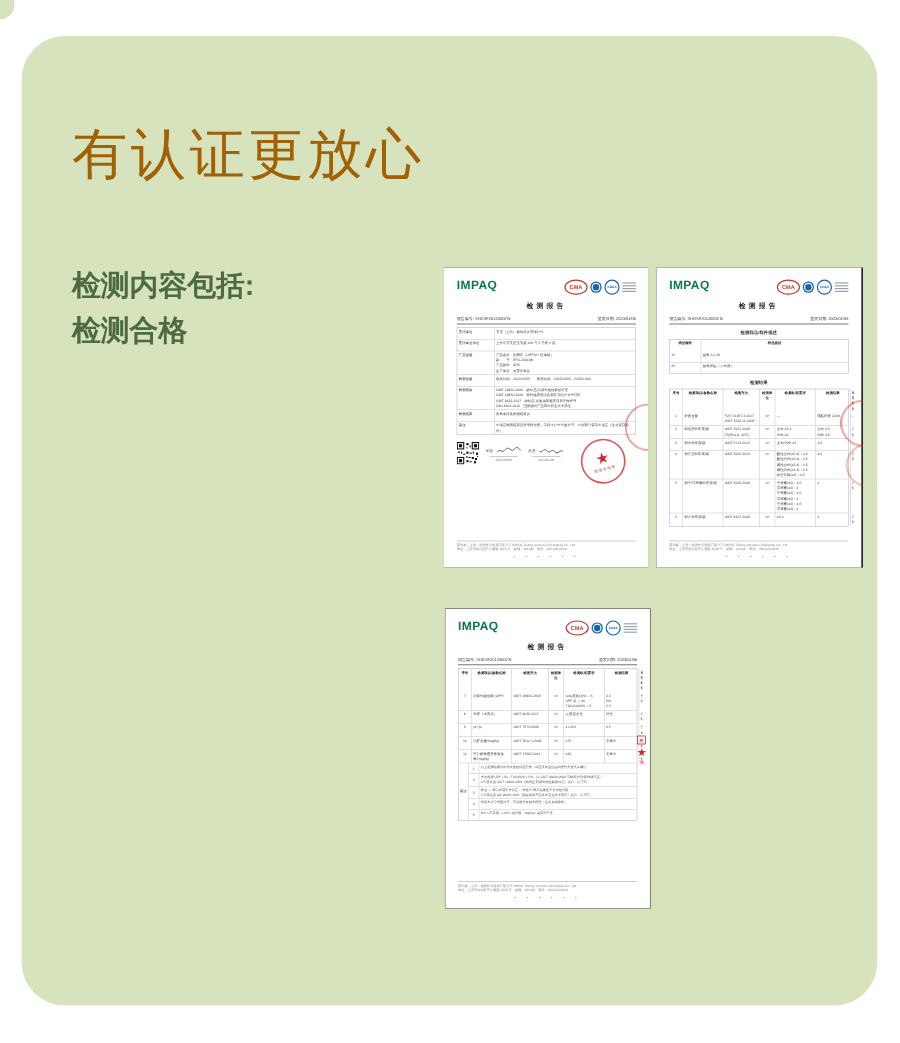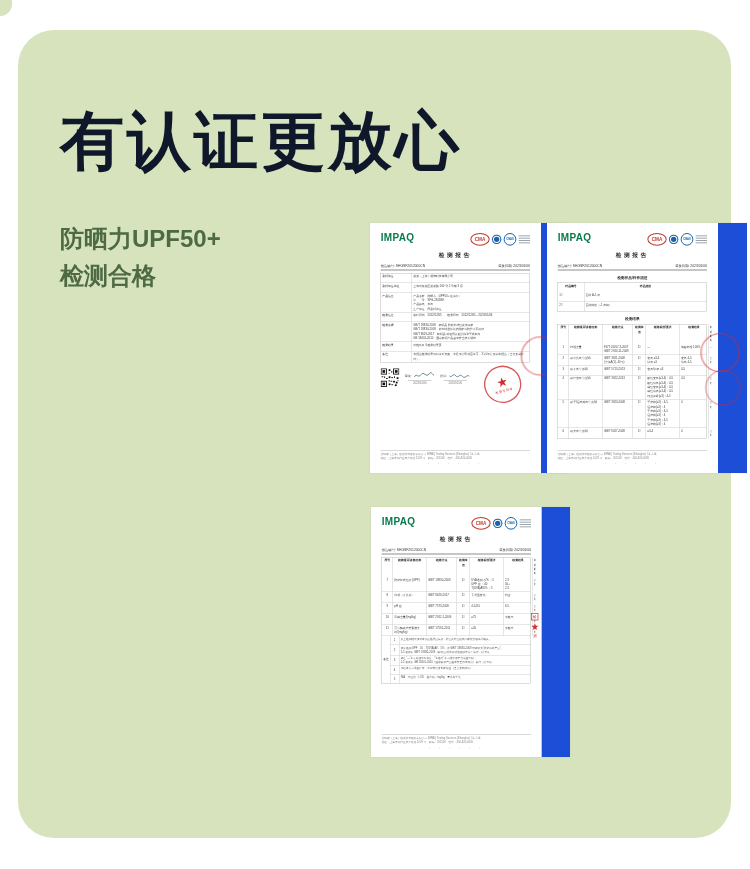--- a/index.html
+++ b/index.html
@@ -5,27 +5,27 @@
   html,body{margin:0;padding:0;}
   body{
     width:750px;height:869px;position:relative;overflow:hidden;
     background:#ffffff;
     font-family:"Liberation Sans", sans-serif;
   }
   
   .top-fragment{position:absolute;left:0;top:0;width:12px;height:16px;background:#d6e3bc;border-radius:0 0 14px 0;}
   
   .card{position:absolute;left:18px;top:30px;width:713px;height:808px;background:#d6e3bc;border-radius:36px;}
-  .title{position:absolute;left:42px;top:68px;font-size:64px;font-weight:700;color:#0f172a;letter-spacing:3px;}
+  .title{position:absolute;left:42px;top:68px;font-size:46px;font-weight:400;color:#a16207;letter-spacing:3px;}
   .info{position:absolute;left:42px;top:190px;}
   .info div{font-size:24px;font-weight:700;color:#4d6a45;line-height:37px;}
   .disclaimer{position:absolute;left:45px;top:785px;font-size:20px;font-weight:700;color:#45613e;letter-spacing:.5px;}
 
   
-  .cert{position:absolute;background:#1d4ed8;overflow:hidden;box-shadow:0 0 0 .5px rgba(0,0,0,.04);padding-left:28px;}
+  .cert{position:absolute;background:#000000;overflow:hidden;box-shadow:0 0 0 .5px rgba(0,0,0,.04);}
   .cert1{left:352px;top:193px;width:170px;height:250px;}
   .cert2{left:529px;top:193px;width:172px;height:250px;}
   .cert3{left:353px;top:477px;width:171px;height:250px;}
   .cin{position:absolute;left:0;top:0;width:512px;height:750px;background:#fff;
        transform:scale(0.33333);transform-origin:0 0;}
   .c-head{display:flex;justify-content:space-between;align-items:flex-start;padding:28px 32px 0;}
   .logo{font-size:30px;font-weight:700;color:#0a7a4e;letter-spacing:1px;}
   .badges{display:flex;align-items:center;gap:7px;margin-top:2px;}
   .cma{width:52px;height:32px;border:3px solid #c0392b;border-radius:50%;color:#c0392b;
        font-size:14px;font-weight:700;display:flex;align-items:center;justify-content:center;}
@@ -93,21 +93,21 @@
 </head>
 <body>
 
 <div class="top-fragment"></div>
 
 <div class="card">
   <div class="title">有认证更放心</div>
 
   <div class="info">
 
-      <div>防晒力UPF50+</div>
+  <div>检测内容包括:</div>
       <div>检测合格</div>
     </div>
 
   <div class="cert cert1">
     <div class="cin">
       <div class="c-head">
         <div class="logo">IMPAQ</div>
         <div class="badges">
           <div class="cma">CMA</div>
           <div class="mra"></div>

